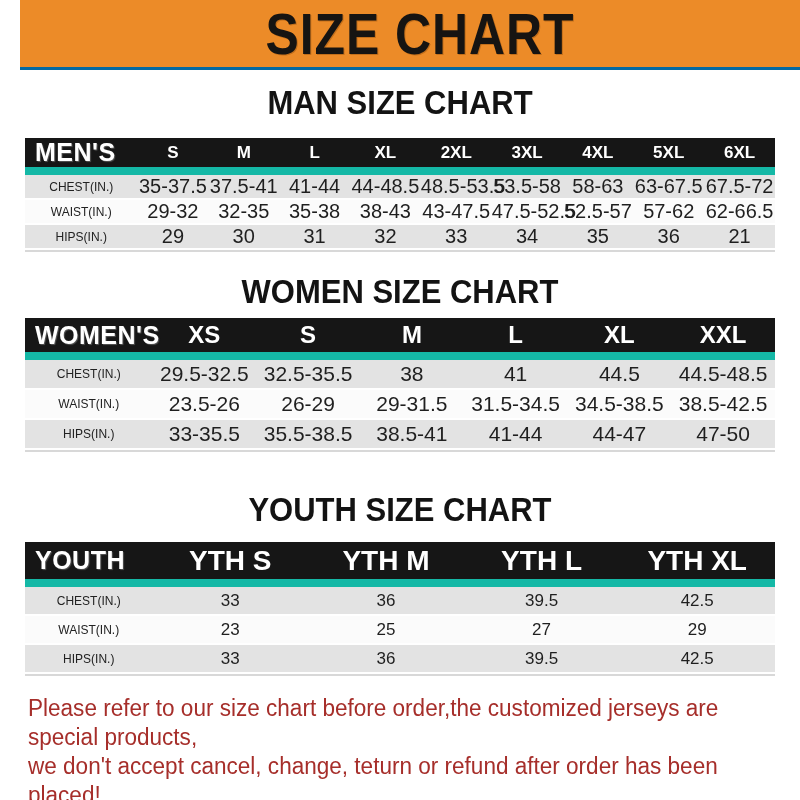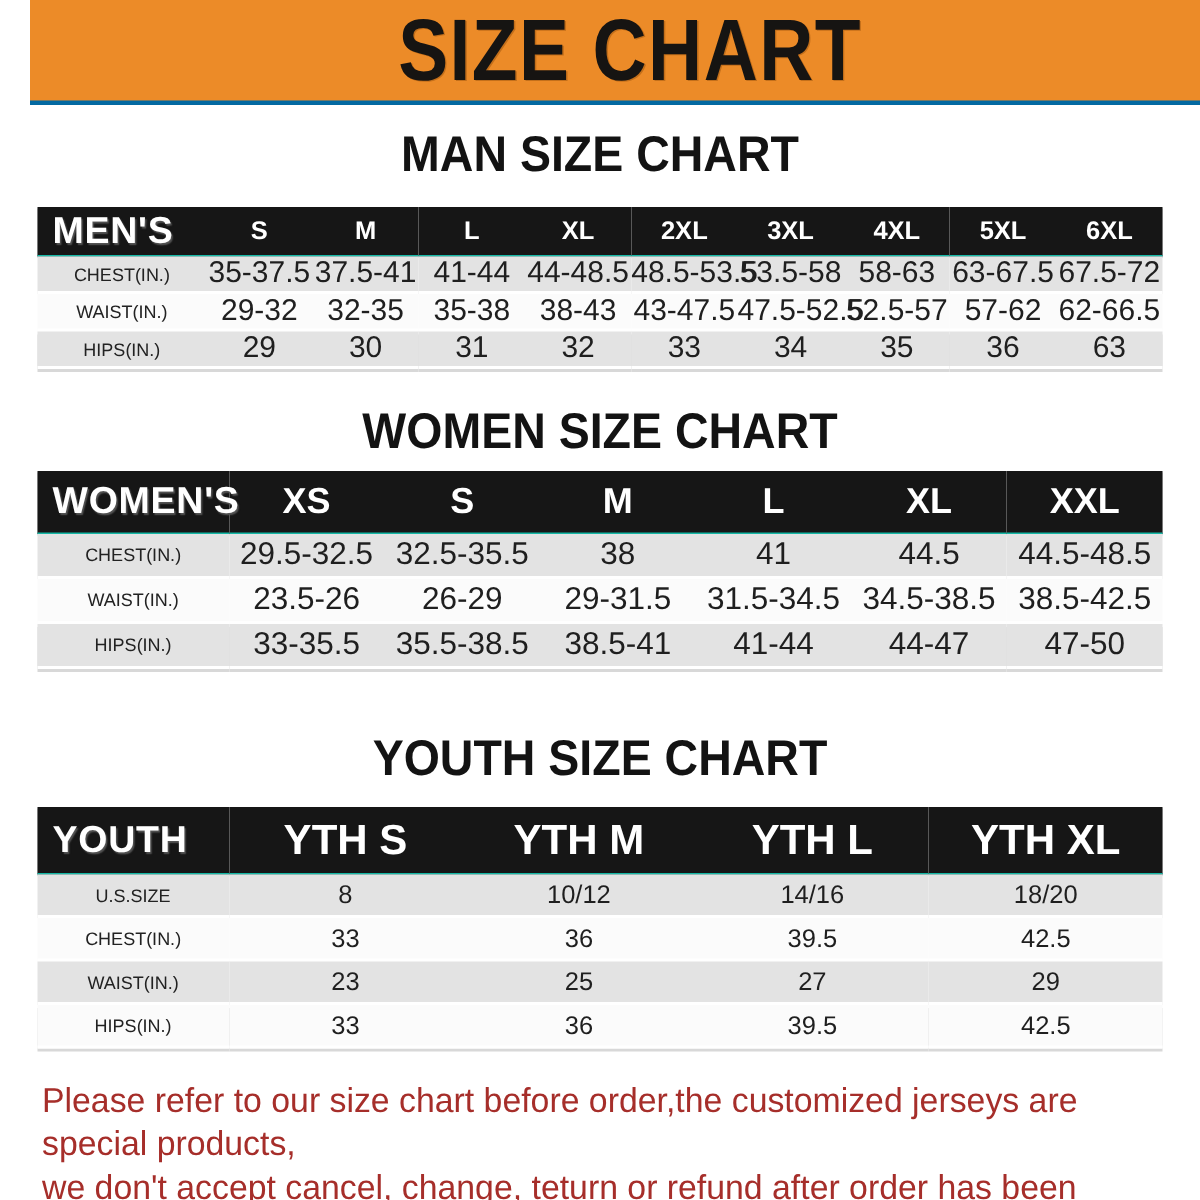--- a/index.html
+++ b/index.html
@@ -54,21 +54,21 @@
   }
   .tbl-wrap-men   { margin-top: 17px; }
   .tbl-wrap-women { margin-top: 8px; }
   .tbl-wrap-youth { margin-top: 14px; }
 
   table.size-table th {
     background: #161616;
     color: #ffffff;
     font-weight: bold;
     text-align: center;
-    border-bottom: 1px solid #14b8a6;
+    border-bottom: 8px solid #14b8a6;
     box-shadow: 0 1px 0 #bbb;
   }
   table.size-table th.tbl-label {
     text-align: left;
     padding-left: 10px;
     font-size: 25px;
     letter-spacing: 0.5px;
     text-shadow: 1px 1px 1px #555;
   }
   table.men   th { height: 33px; font-size: 17px; }
@@ -171,21 +171,21 @@
           <tr>
             <td class="row-label">HIPS(IN.)</td>
             <td>29</td>
             <td>30</td>
             <td>31</td>
             <td>32</td>
             <td>33</td>
             <td>34</td>
             <td>35</td>
             <td>36</td>
-            <td>63</td>
+            <td>21</td>
           </tr>
         </tbody>
       </table>
   </div>
 </div>
 
 <div class="section">
   <div class="section-heading heading-women">WOMEN SIZE CHART</div>
   <div class="tbl-wrap-women">
     <table class="size-table women">
@@ -257,27 +257,20 @@
           <tr>
             <th class="tbl-label">YOUTH</th>
             <th>YTH S</th>
             <th>YTH M</th>
             <th>YTH L</th>
             <th>YTH XL</th>
           </tr>
         </thead>
         <tbody>
           <tr>
-            <td class="row-label">U.S.SIZE</td>
-            <td>8</td>
-            <td>10/12</td>
-            <td>14/16</td>
-            <td>18/20</td>
-          </tr>
-          <tr>
             <td class="row-label">CHEST(IN.)</td>
             <td>33</td>
             <td>36</td>
             <td>39.5</td>
             <td>42.5</td>
           </tr>
           <tr>
             <td class="row-label">WAIST(IN.)</td>
             <td>23</td>
             <td>25</td>

